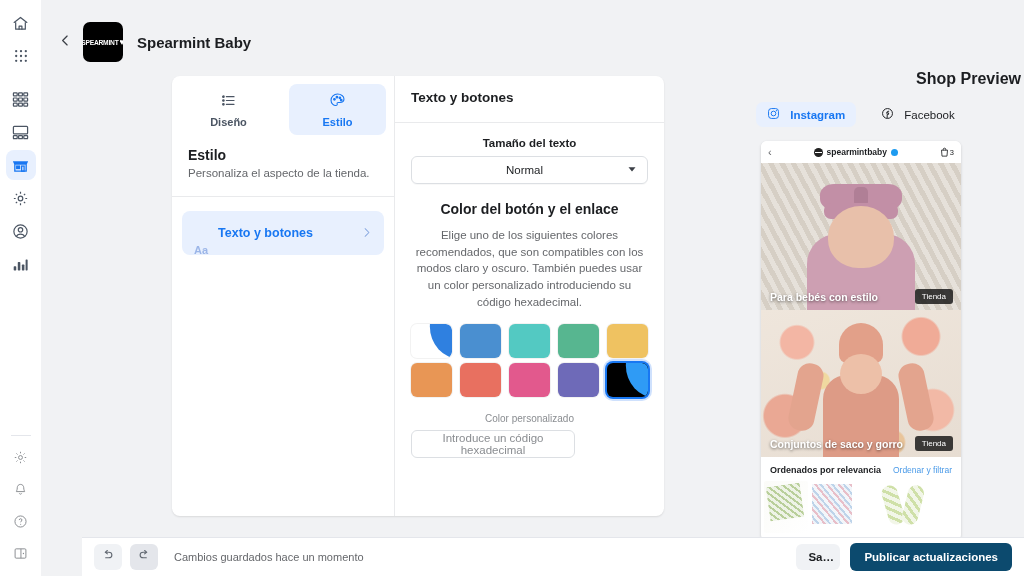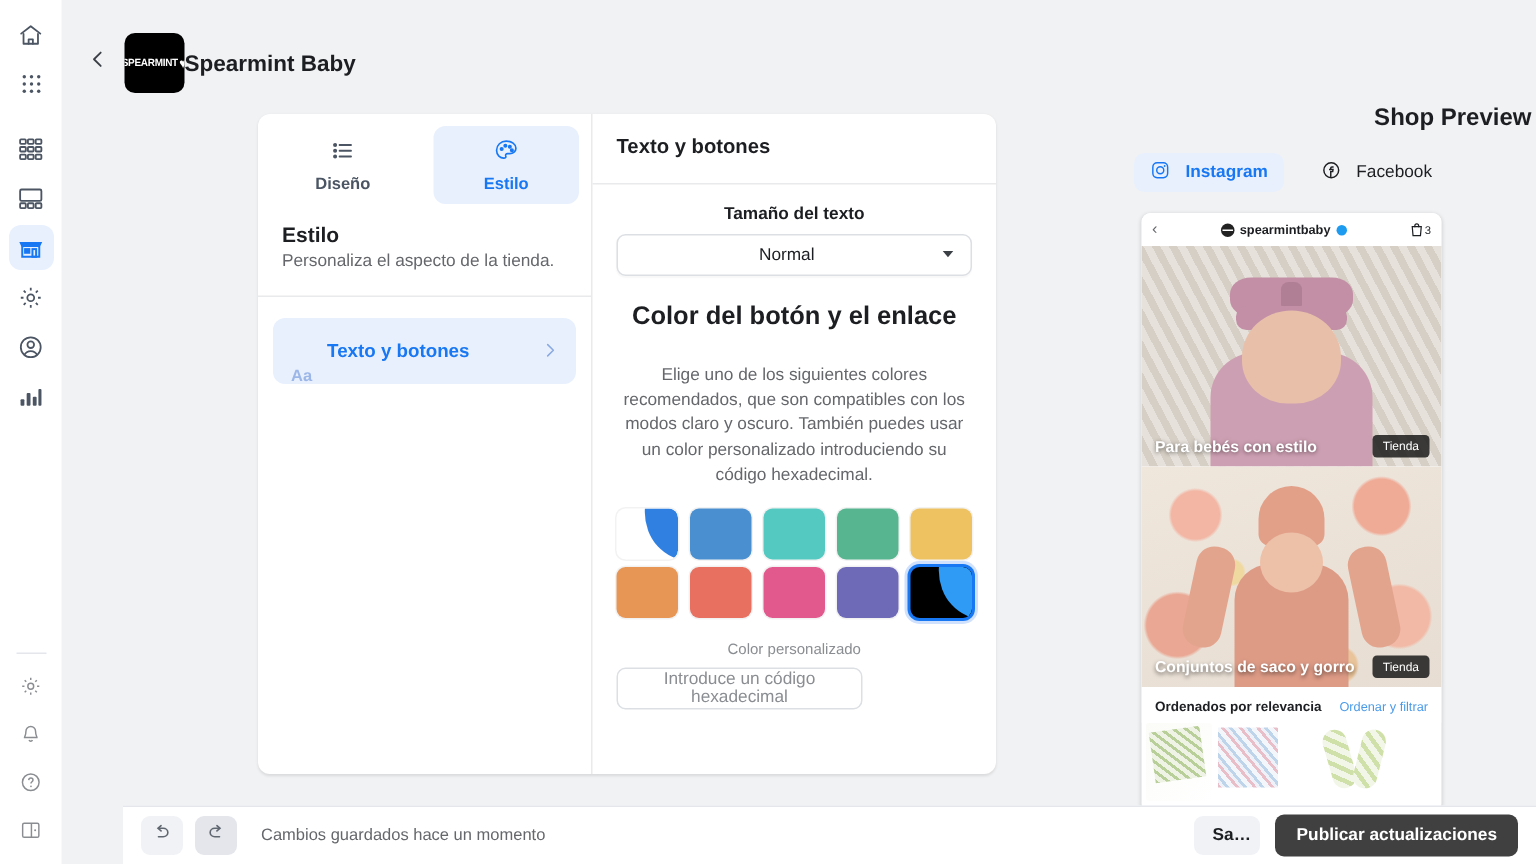--- a/index.html
+++ b/index.html
@@ -57,21 +57,21 @@
     display: flex; align-items: center; justify-content: center;
     overflow: hidden;
   }
   .brand-logo .lg {
     color: #fff; font-size: 7px; font-weight: bold; letter-spacing: -0.2px;
     white-space: nowrap; display: flex; align-items: center; gap: 1px;
     transform: scaleX(0.95);
   }
   .brand-logo .hrt { font-size: 9px; line-height: 1; }
   .brand-title {
-    font-size: 15px; font-weight: bold; color: #1c1e21;
+    margin-left: 14px; font-size: 15px; font-weight: bold; color: #1c1e21;
   }
 
   
   .panels {
     position: absolute; left: 131px; top: 76px;
     display: flex; width: 492px; height: 440px;
     background: #fff; border-radius: 8px;
     box-shadow: 0 1px 2px rgba(0,0,0,.1);
     overflow: hidden;
   }
@@ -109,21 +109,21 @@
   .field-label { font-size: 11.5px; font-weight: bold; color: #1c1e21; margin-bottom: 7px; }
   .select {
     height: 28px; border: 1px solid #dcdfe3; border-radius: 6px;
     display: flex; align-items: center; padding: 0 10px;
     font-size: 11.5px; color: #1c1e21; background: #fff;
     box-shadow: 0 1px 1px rgba(0,0,0,.03);
   }
   .select .val { flex: 1; }
   .select .caret { color: #3b3f46; font-size: 9px; }
 
-  .block-label { font-size: 17px; font-weight: bold; color: #1c1e21; margin: 17px 0 21px; }
+  .block-label { font-size: 14px; font-weight: bold; color: #1c1e21; margin: 17px 0 10px; }
   .block-desc { font-size: 11.5px; color: #65676b; line-height: 1.45; }
 
   .swatches {
     display: grid; grid-template-columns: repeat(5, 41px);
     gap: 5px 8px; margin-top: 14px;
   }
   .sw {
     width: 41px; height: 34px; border-radius: 6px;
     position: relative; box-shadow: 0 0 0 1px rgba(0,0,0,.05);
   }
@@ -273,21 +273,21 @@
   }
   .icon-btn.alt { background: #e4e6eb; }
   .saved-txt { font-size: 11px; color: #65676b; margin-left: 8px; }
   .footer-spacer { flex: 1; }
   .btn-sec {
     height: 26px; padding: 0 12px; border-radius: 6px; background: #f0f2f5;
     display: flex; align-items: center; font-size: 11.5px; font-weight: bold;
     color: #1c1e21; margin-right: 10px; max-width: 44px; overflow: hidden;
   }
   .btn-pri {
-    height: 28px; padding: 0 14px; border-radius: 6px; background: #404040;
+    height: 28px; padding: 0 14px; border-radius: 6px; background: #0c4a6e;
     display: flex; align-items: center; font-size: 11.5px; font-weight: bold;
     color: #fff;
   }
 </style>
 </head>
 <body>
 
 <div class="rail">
 
   <div class="rail-icon">

